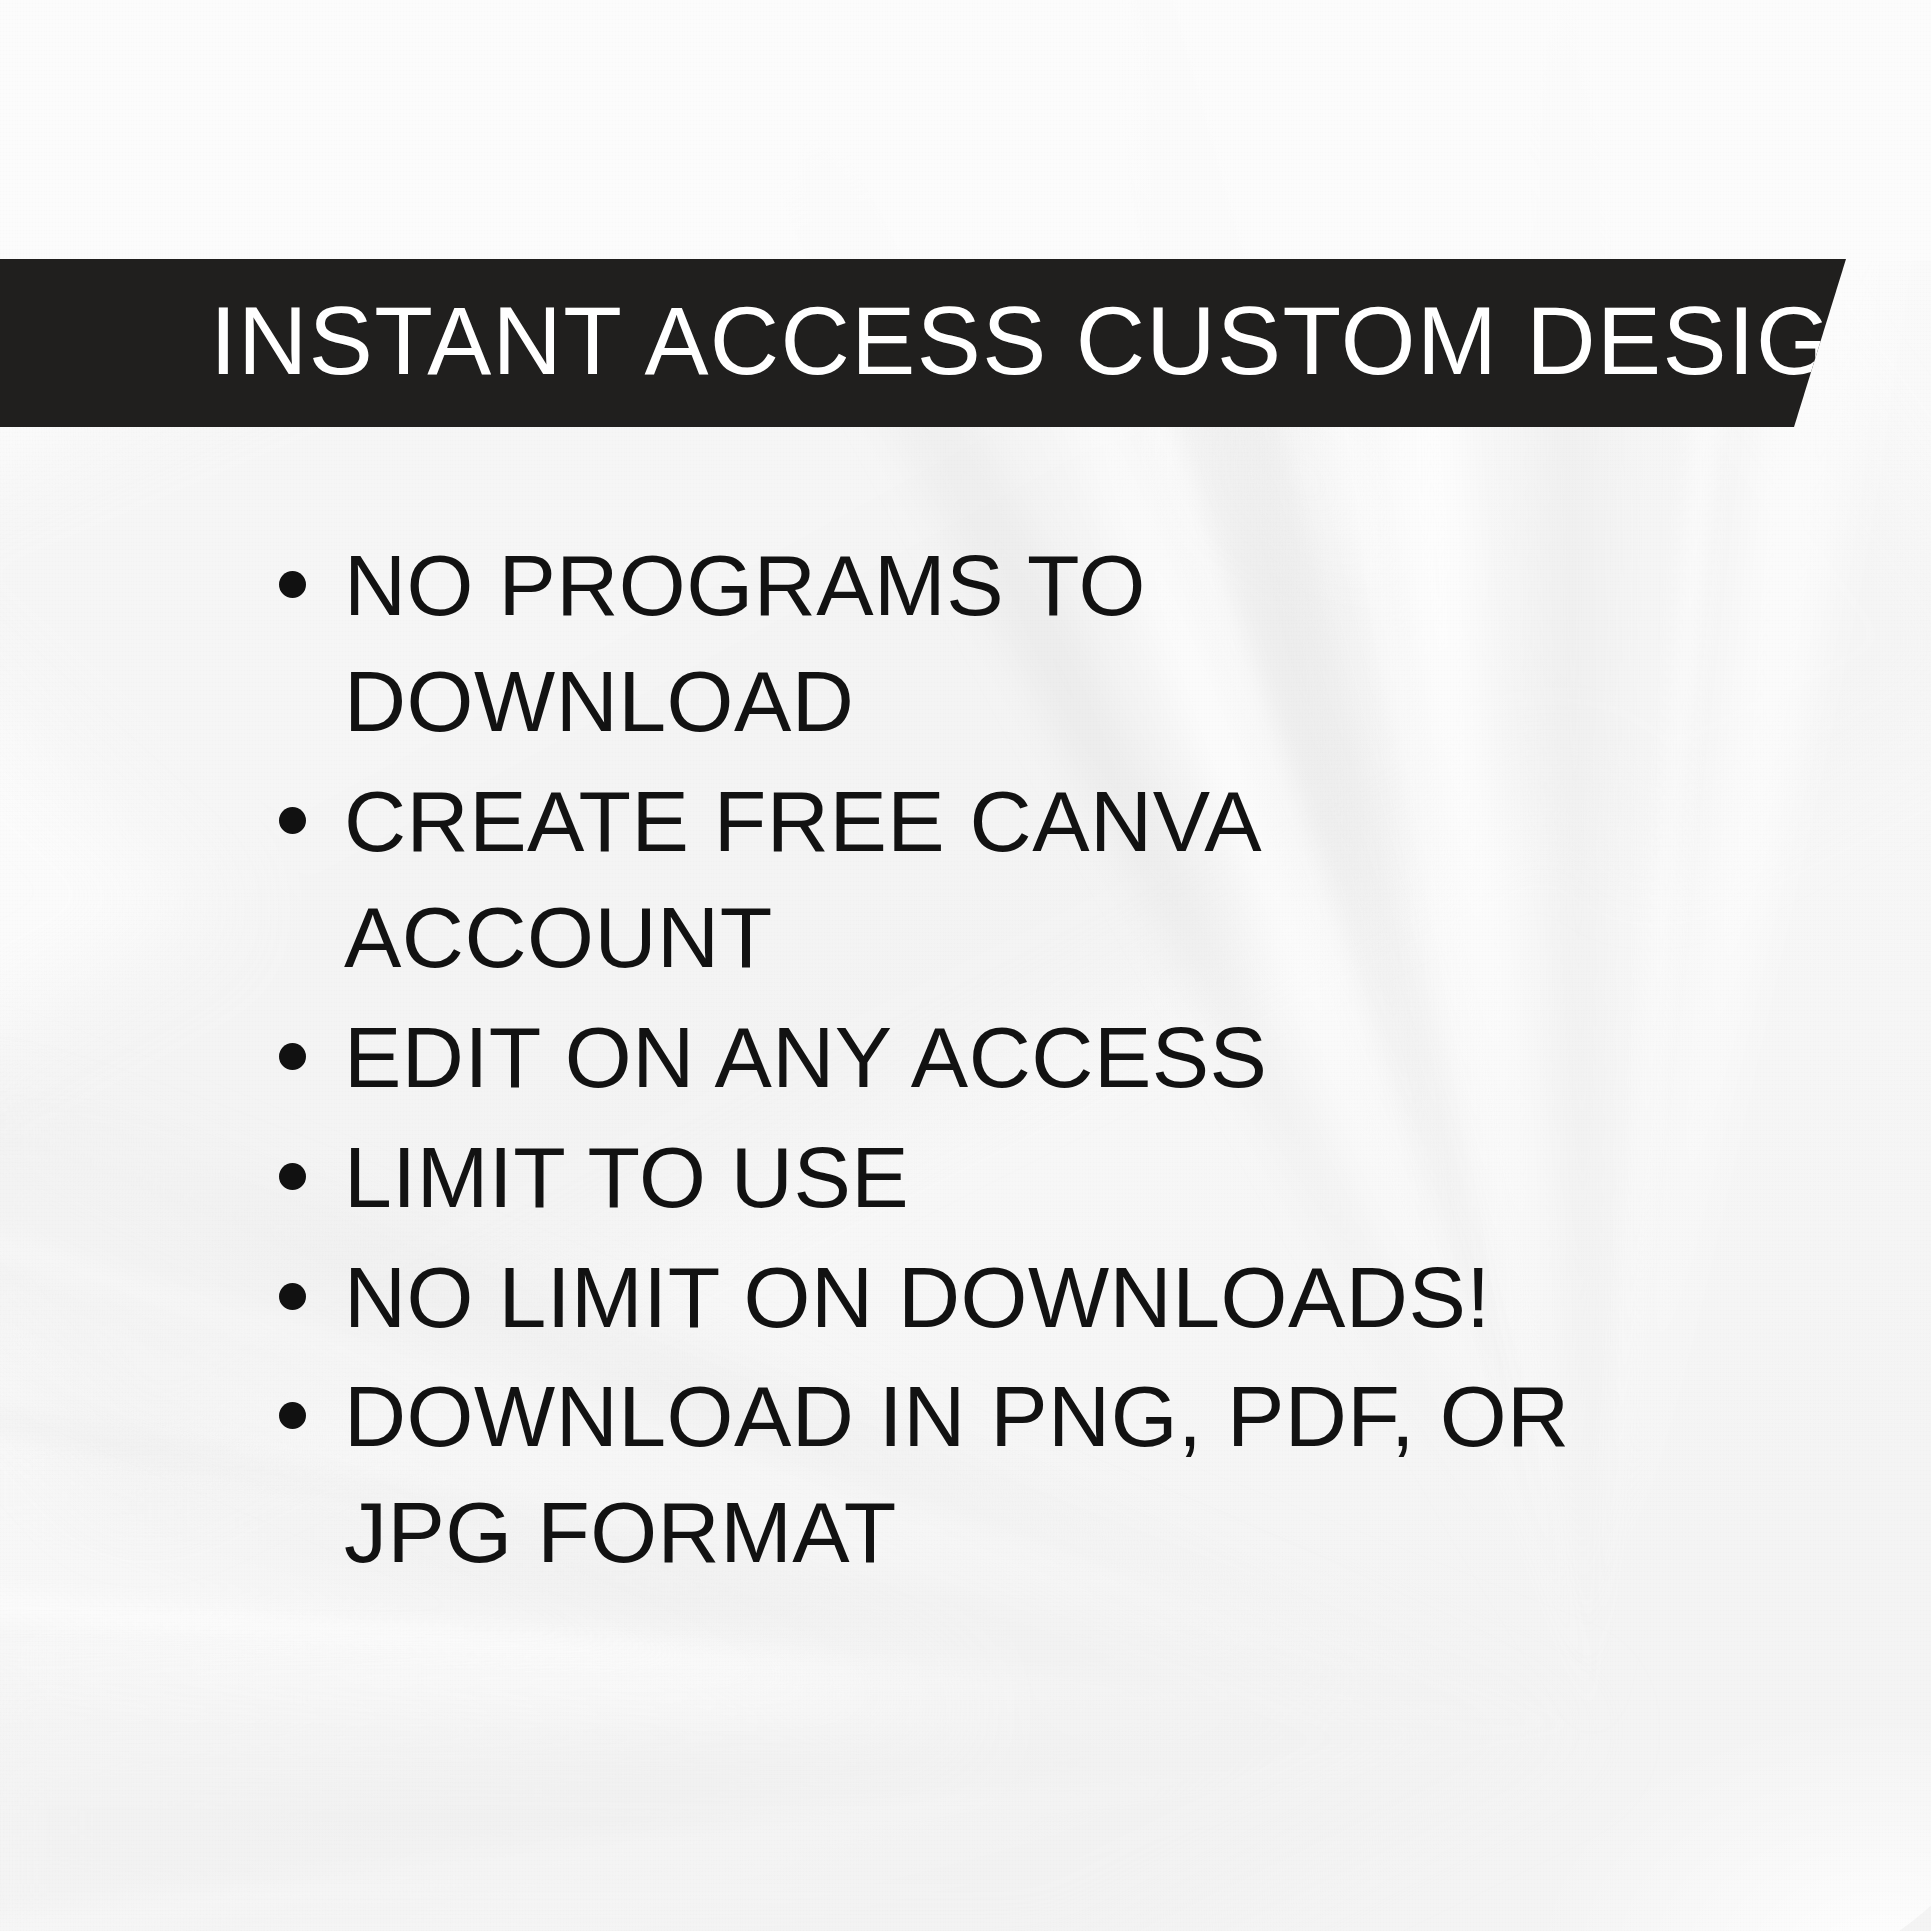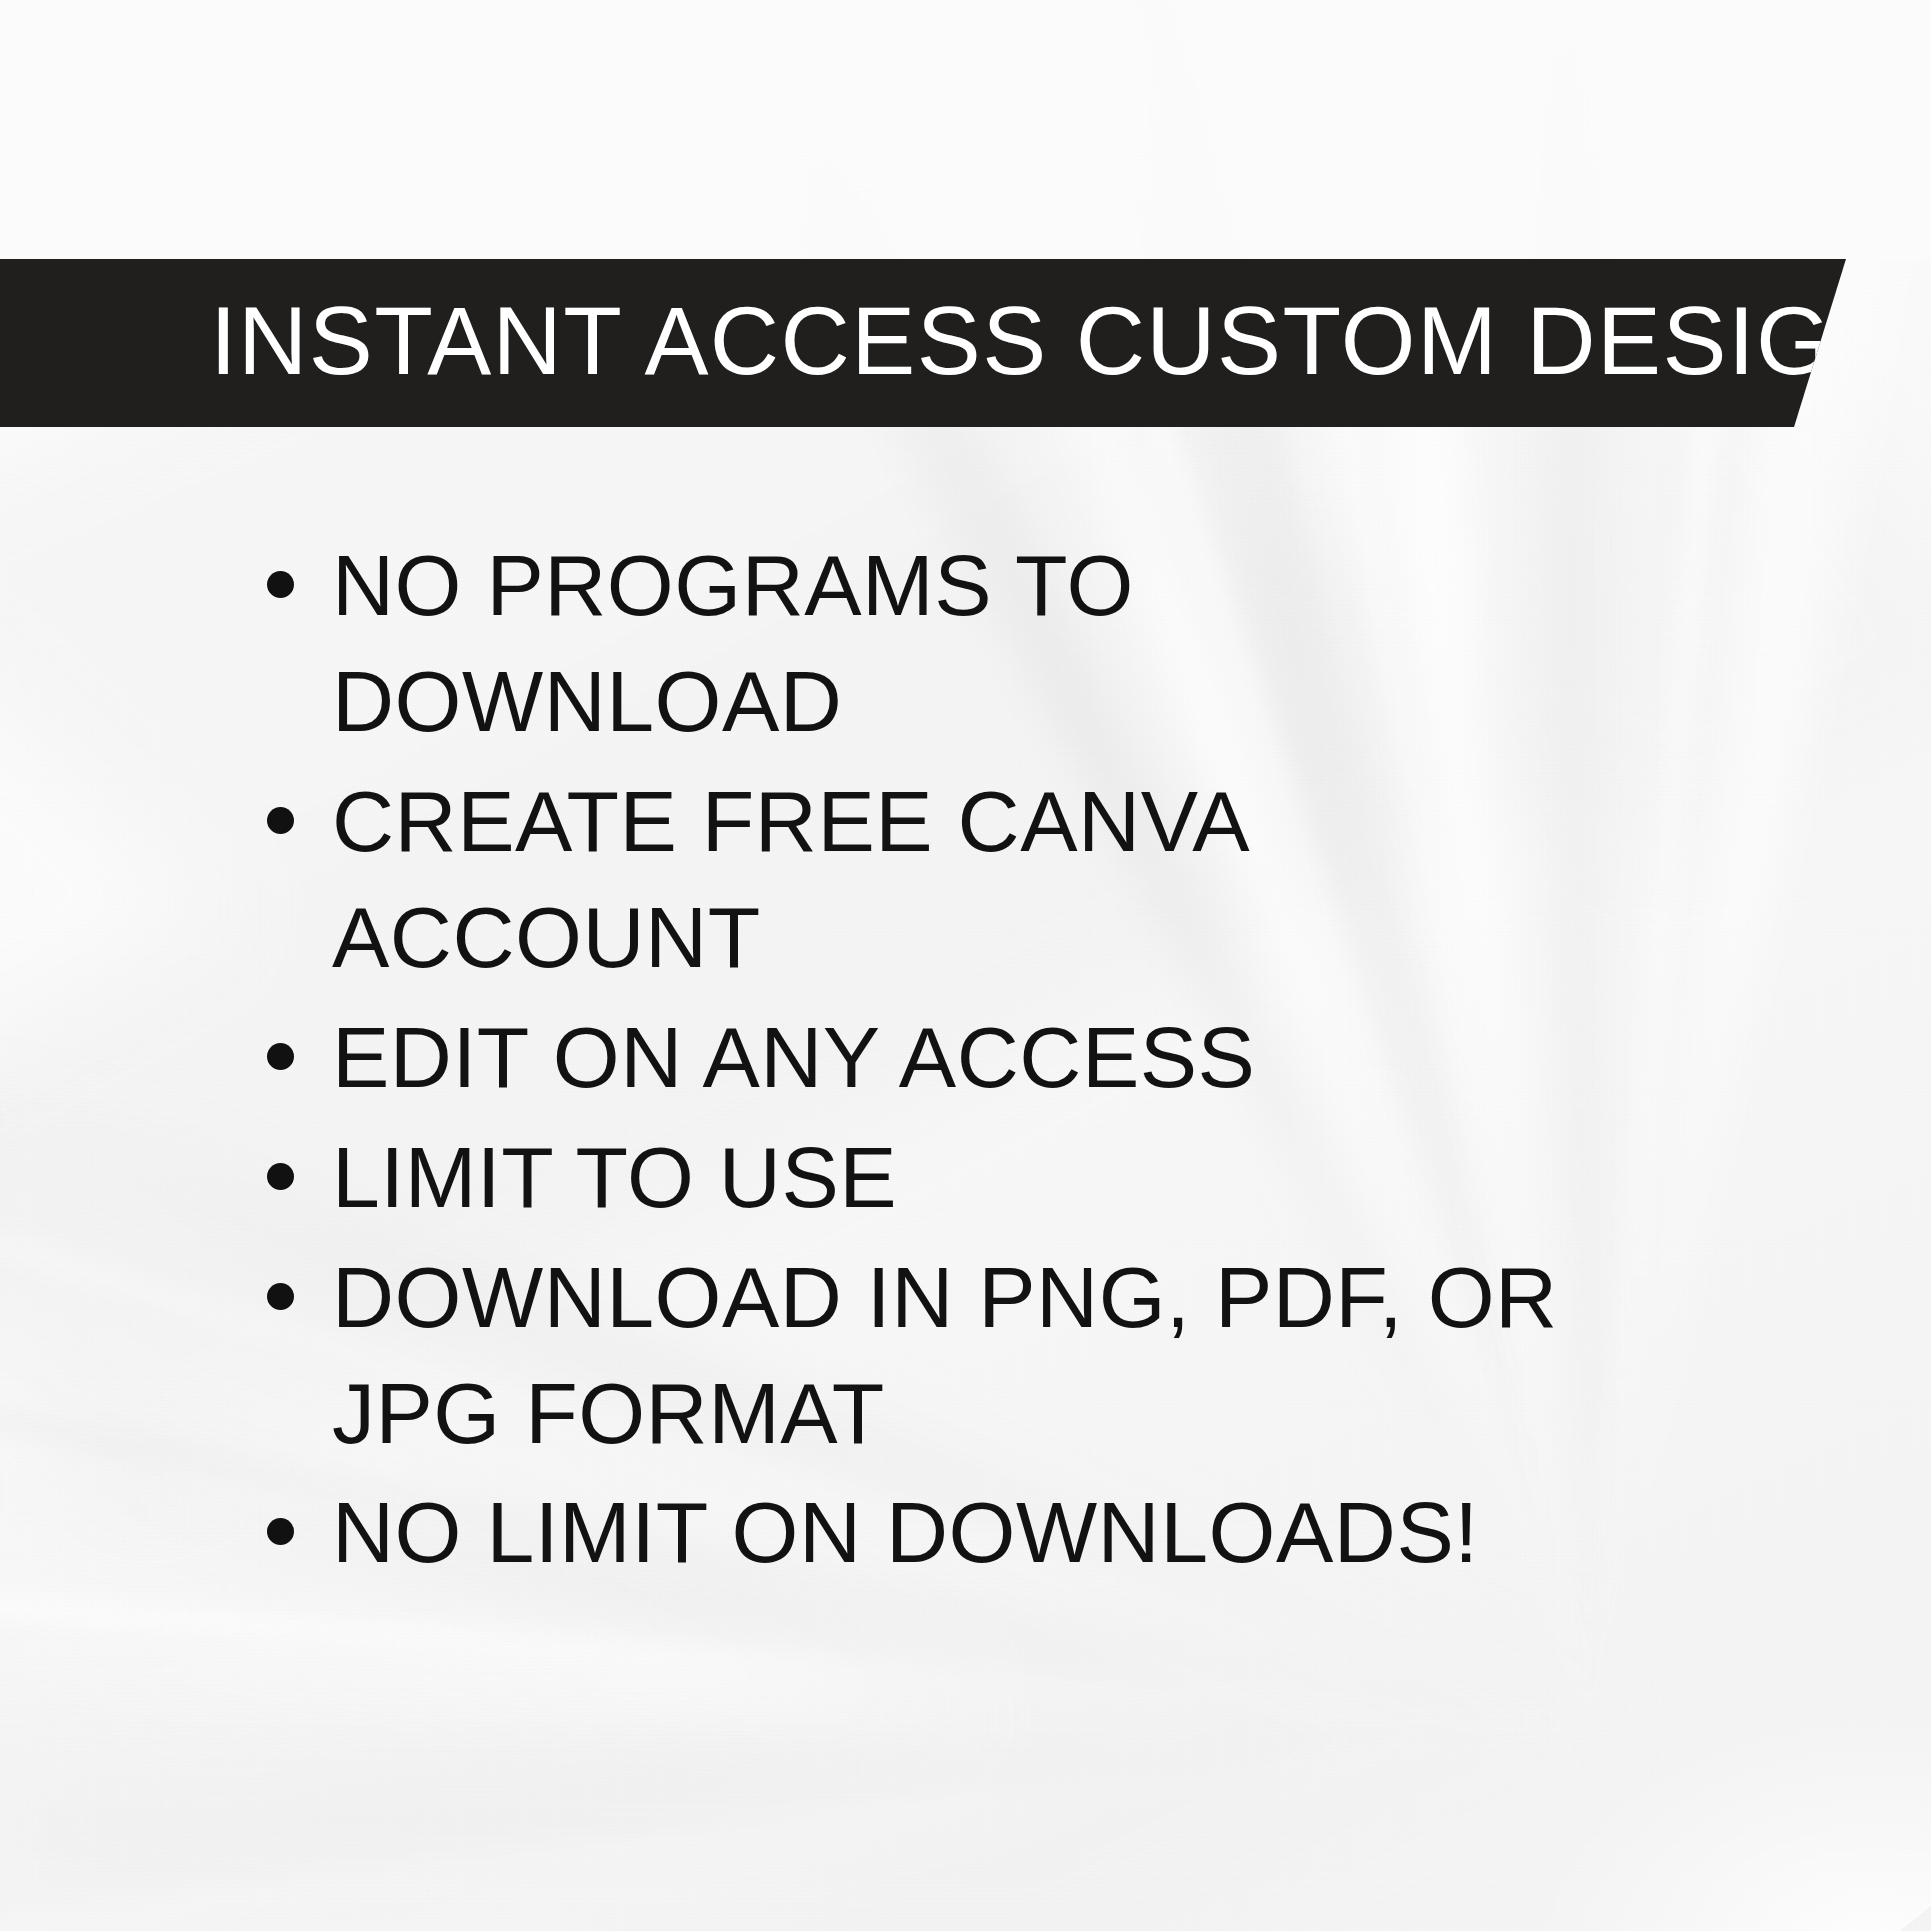--- a/index.html
+++ b/index.html
@@ -69,21 +69,21 @@
     font-weight:300;
     letter-spacing:1.4px;
     white-space:nowrap;
     font-family:"Liberation Sans", sans-serif;
     transform:translateY(-1.9px);
   }
 
   
   #feature-list{
     position:absolute;
-    left:260px;
+    left:272px;
     top:527px;
     width:1352px;
     list-style:none;
   }
   .feature-item{
     position:relative;
     padding-left:72px;
     margin:0 0 3.9px 0;
     color:#121212;
     font-size:86px;
@@ -222,24 +222,24 @@
       <span class="feature-text">EDIT ON ANY ACCESS</span>
     </li>
 
     <li class="feature-item">
       <span class="feature-bullet"></span>
       <span class="feature-text">LIMIT TO USE</span>
     </li>
 
     <li class="feature-item">
       <span class="feature-bullet"></span>
+      <span class="feature-text">NO LIMIT ON DOWNLOADS!</span>
+    </li>
+
+    <li class="feature-item">
+      <span class="feature-bullet"></span>
       <span class="feature-text">DOWNLOAD IN PNG, PDF, OR JPG FORMAT</span>
     </li>
 
-    <li class="feature-item">
-      <span class="feature-bullet"></span>
-      <span class="feature-text">NO LIMIT ON DOWNLOADS!</span>
-    </li>
-
   </ul>
 
 </div>
 
 
 </body></html>

